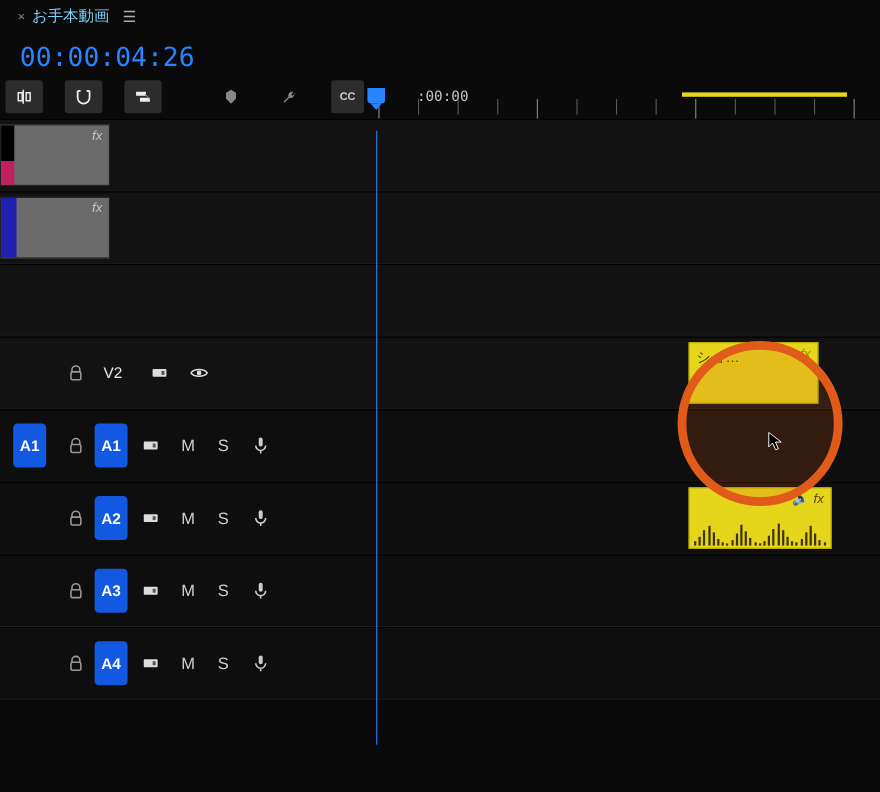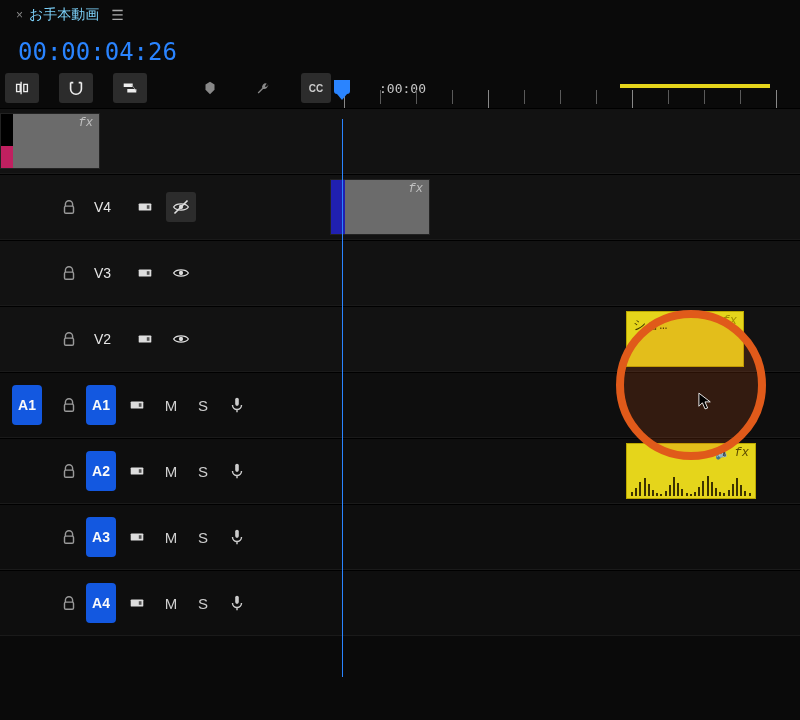--- a/index.html
+++ b/index.html
@@ -130,21 +130,21 @@
     width: 30px; height: 30px;
     display: flex; align-items: center; justify-content: center;
     color: #cfcfcf;
     margin-left: 6px;
     border-radius: 3px;
   }
   .trk-icon.box { background: #2c2c2c; }
   .trk-icon.mute-text, .trk-icon.solo-text {
     font-size: 15px; width:26px;
   }
-  .track .body { flex: 1; position: relative; height: 100%; font-family: Liberation Mono, monospace; }
+  .track .body { flex: 1; position: relative; height: 100%; }
   .lock-slot { width:34px; display:flex; justify-content:center; }
   .lock { color:#888; }
 
   
   .clip {
     position: absolute;
     top: 4px; bottom: 4px;
     background: #6b6b6b;
     border: 1px solid #222;
     color: #c0c0c0;
@@ -258,77 +258,28 @@
 <div class="tracks" id="tracks">
     <div class="track vid">
       <div class="body">
         <div class="clip  v5" style="left: 0px; width: 100px;">
           <span class="fx">fx</span>
           <div class="stripe"></div>
         </div>
       </div>
     </div>
     <div class="track vid">
-      <div class="head">
-        <div class="src-tag empty"></div>
-        <div class="lock-slot">
-          <span class="lock">
-            <svg class="i" viewBox="0 0 20 20">
-              <path d="M6 9V7a4 4 0 0 1 8 0v2" stroke="#999" stroke-width="1.6" fill="none"></path>
-              <rect x="5" y="9" width="10" height="8" rx="1.5" fill="none" stroke="#999" stroke-width="1.6"></rect>
-            </svg>
-          </span>
-        </div>
-        <span class="trk-label">V4</span>
-        <div class="trk-icon">
-          <svg class="i" viewBox="0 0 20 20">
-            <rect x="3" y="6" width="14" height="8" rx="1" fill="#ddd"></rect>
-            <rect x="12" y="8" width="3" height="4" fill="#555"></rect>
-          </svg>
-        </div>
-        <div class="trk-icon box">
-          <svg class="i" viewBox="0 0 22 22">
-            <path d="M2 11c3-5 15-5 18 0-3 5-15 5-18 0z" fill="none" stroke="#ddd" stroke-width="1.6"></path>
-            <circle cx="11" cy="11" r="2.6" fill="#ddd"></circle>
-            <line x1="3" y1="19" x2="19" y2="3" stroke="#ddd" stroke-width="2"></line>
-          </svg>
-        </div>
-      </div>
       <div class="body">
         <div class="clip  v4" style="left: 0px; width: 100px;">
           <span class="fx">fx</span>
           <div class="stripe"></div>
         </div>
       </div>
     </div>
     <div class="track vid">
-      <div class="head">
-        <div class="src-tag empty"></div>
-        <div class="lock-slot">
-          <span class="lock">
-            <svg class="i" viewBox="0 0 20 20">
-              <path d="M6 9V7a4 4 0 0 1 8 0v2" stroke="#999" stroke-width="1.6" fill="none"></path>
-              <rect x="5" y="9" width="10" height="8" rx="1.5" fill="none" stroke="#999" stroke-width="1.6"></rect>
-            </svg>
-          </span>
-        </div>
-        <span class="trk-label">V3</span>
-        <div class="trk-icon">
-          <svg class="i" viewBox="0 0 20 20">
-            <rect x="3" y="6" width="14" height="8" rx="1" fill="#ddd"></rect>
-            <rect x="12" y="8" width="3" height="4" fill="#555"></rect>
-          </svg>
-        </div>
-        <div class="trk-icon ">
-          <svg class="i" viewBox="0 0 22 22">
-            <path d="M2 11c3-5 15-5 18 0-3 5-15 5-18 0z" fill="none" stroke="#ddd" stroke-width="1.6"></path>
-            <circle cx="11" cy="11" r="2.6" fill="#ddd"></circle>
-          </svg>
-        </div>
-      </div>
       <div class="body"></div>
     </div>
     <div class="track vid">
       <div class="head">
         <div class="src-tag empty"></div>
         <div class="lock-slot">
           <span class="lock">
             <svg class="i" viewBox="0 0 20 20">
               <path d="M6 9V7a4 4 0 0 1 8 0v2" stroke="#999" stroke-width="1.6" fill="none"></path>
               <rect x="5" y="9" width="10" height="8" rx="1.5" fill="none" stroke="#999" stroke-width="1.6"></rect>

